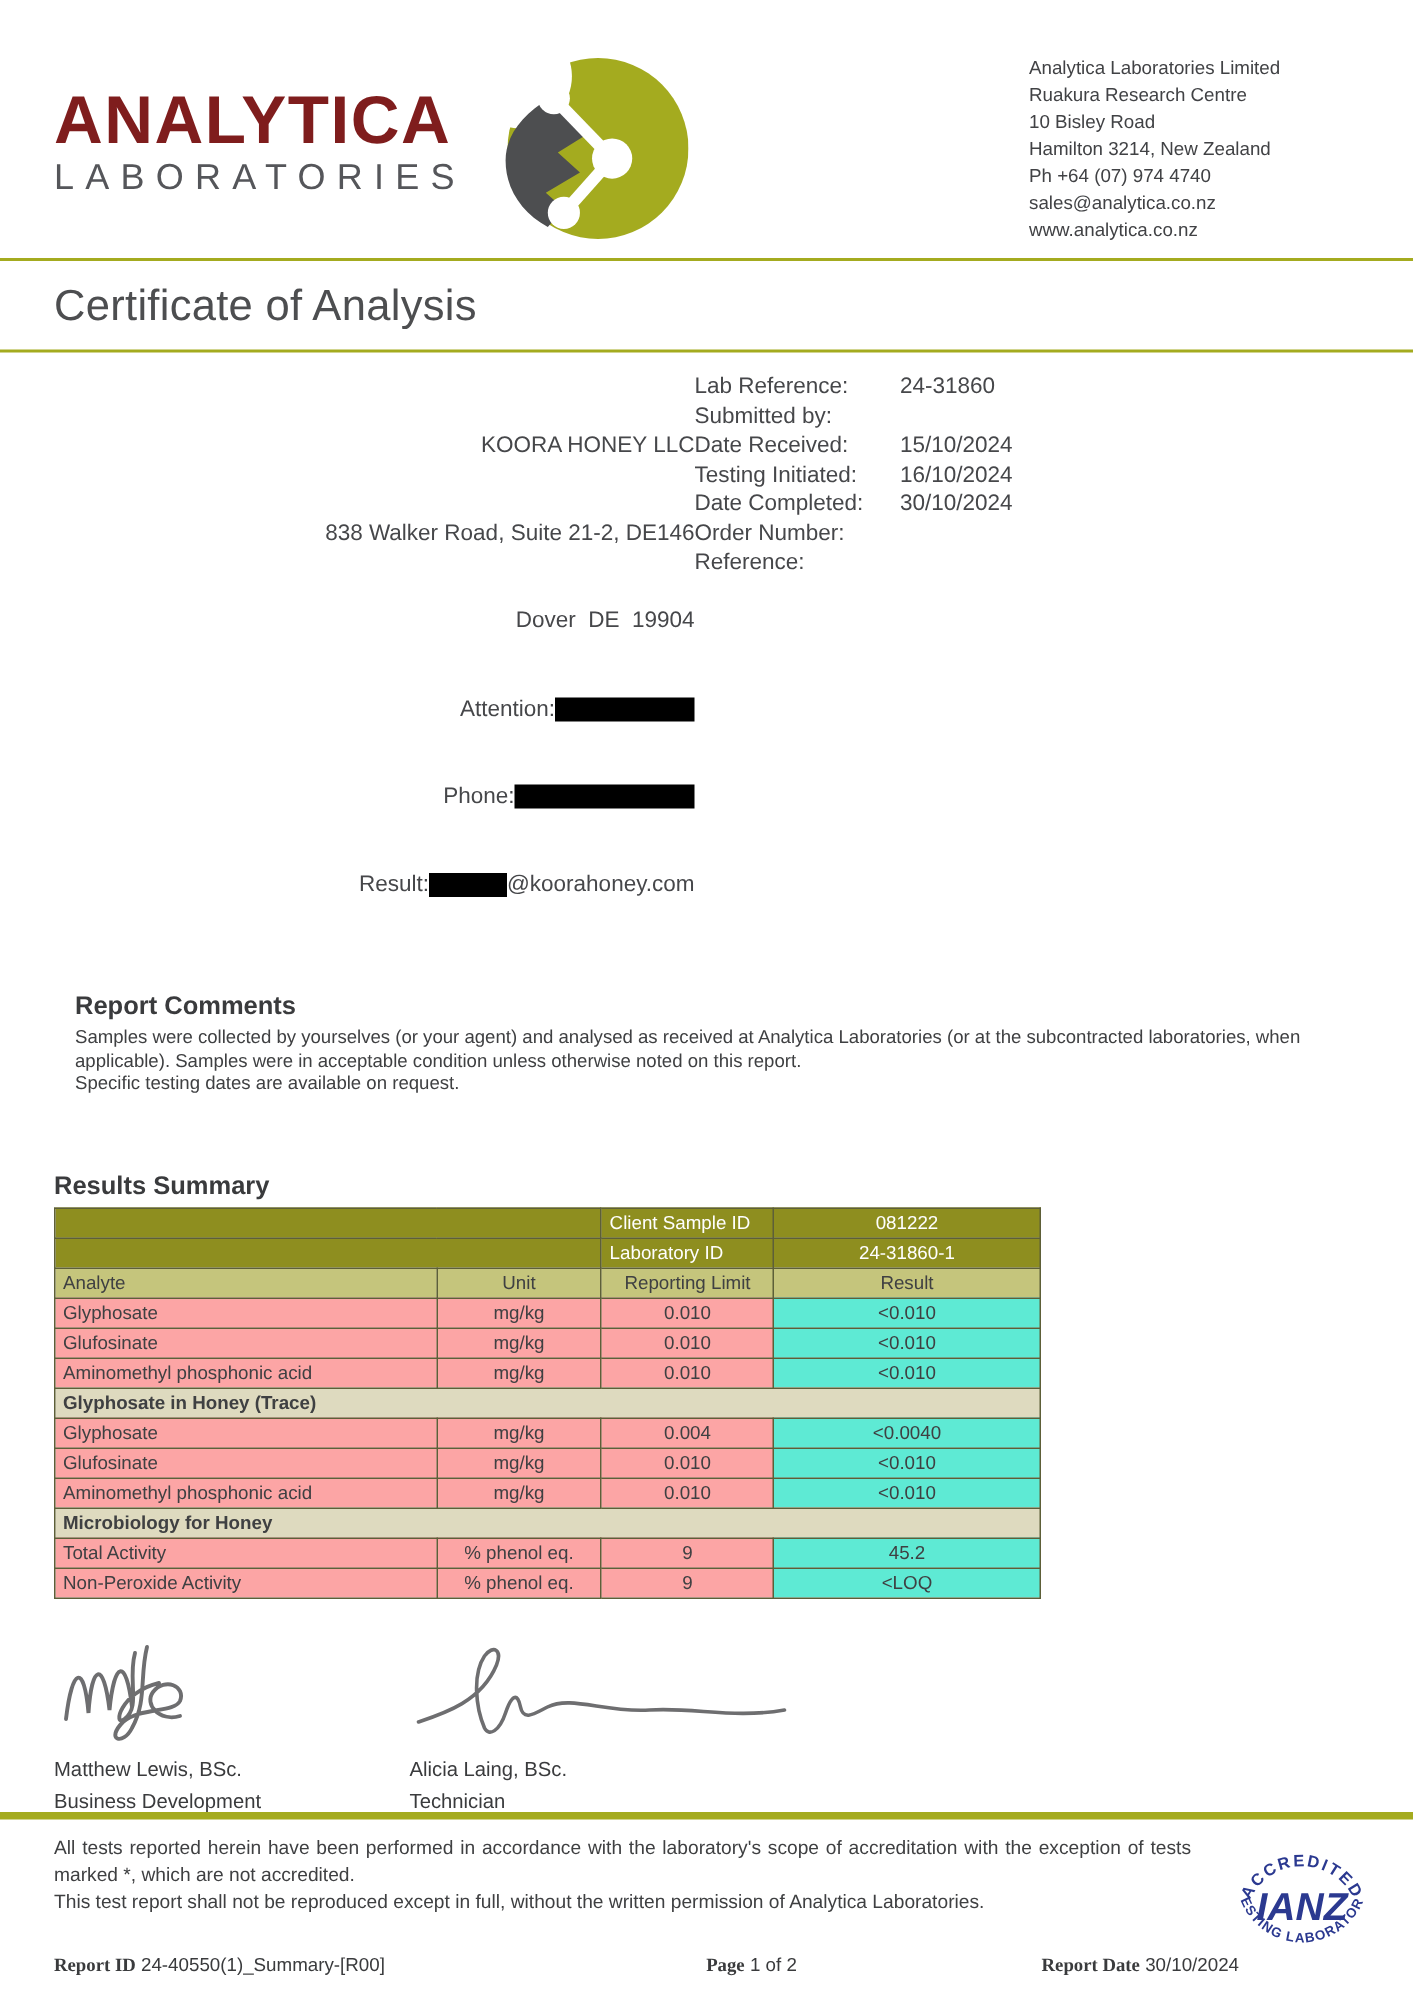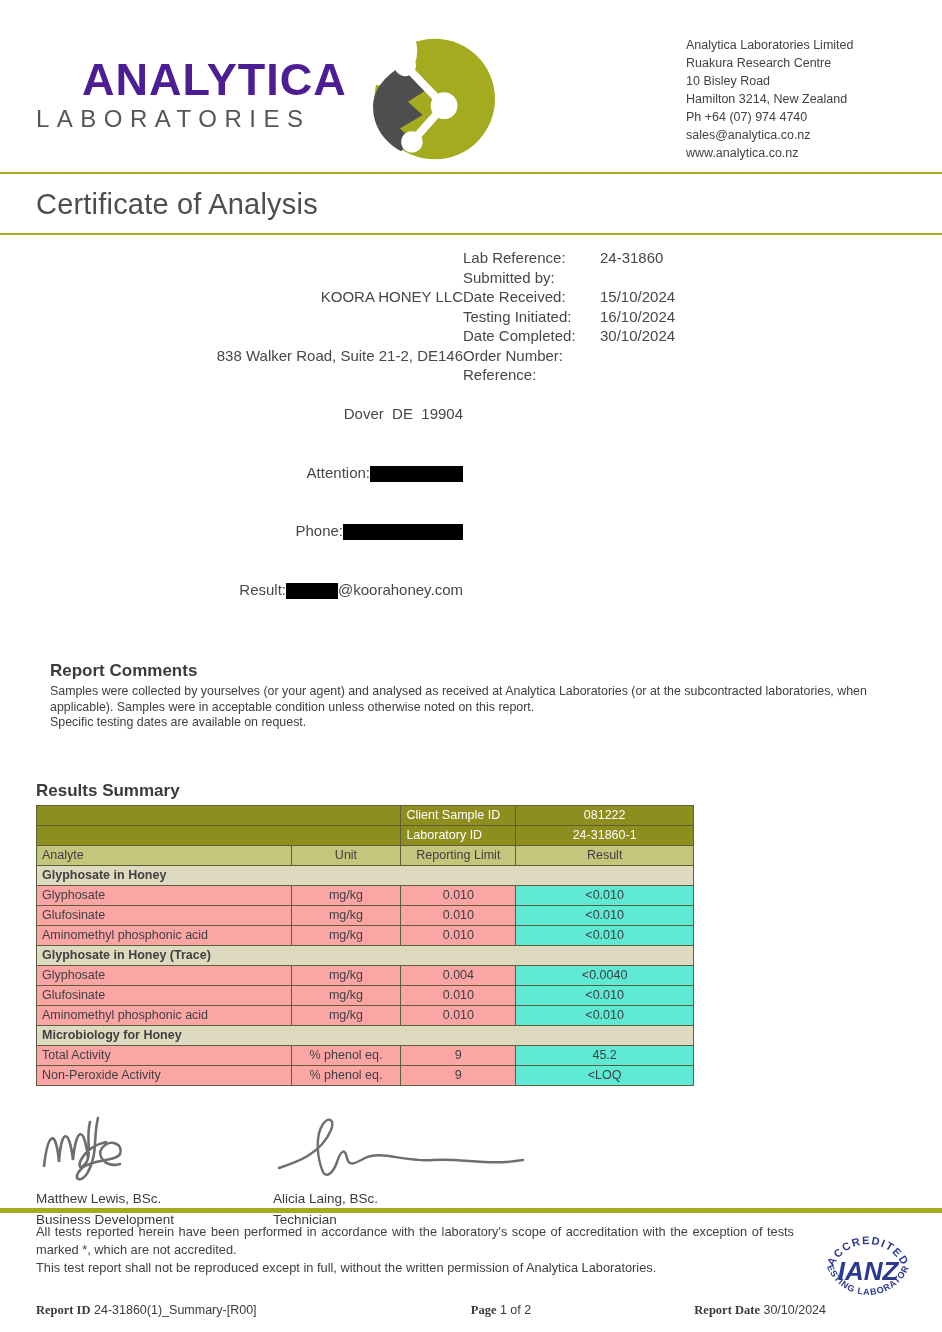--- a/index.html
+++ b/index.html
@@ -4,21 +4,21 @@
 <style>
   * { margin:0; padding:0; box-sizing:border-box; }
   html,body { background:#ffffff; }
   body { font-family:"Liberation Sans","DejaVu Sans",sans-serif; color:#3f4042; }
   .page { position:relative; width:942px; height:1332px; margin:0 auto; background:#fff; overflow:hidden; }
 
   
   .header { display:flex; justify-content:space-between; padding:28px 34px 0 36px; height:172px; }
   .brand { display:flex; align-items:flex-start; }
   .brand-text { margin-top:28px; }
-  .brand-line1 { font-size:45px; font-weight:700; letter-spacing:1px; color:#4c1d95; line-height:1.05;margin-left:46px; }
+  .brand-line1 { font-size:45px; font-weight:700; letter-spacing:1px; color:#7f1d1d; line-height:1.05; }
   .brand-line2 { font-size:24px; font-weight:300; letter-spacing:7.5px; color:#55565a; margin-top:2px; }
   .brand-icon { width:134px; height:134px; margin-left:14px; margin-top:4px; }
   .contact { width:222px; font-size:12.5px; line-height:18px; color:#414245; padding-top:8px; }
 
   .rule { width:100%; height:2px; background:#a4ab1f; }
 
   
   .title-band { padding:14px 36px 12px 36px; }
   .title-band h1 { font-size:29px; font-weight:500; color:#4d4e50; letter-spacing:0.2px; }
 
@@ -178,23 +178,20 @@
             <td colspan="2"></td>
             <td class="id-label c-limit">Laboratory ID</td>
             <td class="id-value c-result">24-31860-1</td>
           </tr>
           <tr class="col-row">
             <td class="c-analyte">Analyte</td>
             <td class="c-unit c-center">Unit</td>
             <td class="c-limit c-center">Reporting Limit</td>
             <td class="c-result c-center">Result</td>
           </tr>
-          <tr class="section-row">
-            <td colspan="4">Glyphosate in Honey</td>
-          </tr>
           <tr class="data-row">
             <td class="c-analyte">Glyphosate</td>
             <td class="c-unit">mg/kg</td>
             <td class="c-limit">0.010</td>
             <td class="c-result result-cell">&lt;0.010</td>
           </tr>
           <tr class="data-row">
             <td class="c-analyte">Glufosinate</td>
             <td class="c-unit">mg/kg</td>
             <td class="c-limit">0.010</td>
@@ -263,21 +260,21 @@
     </div>
   </div>
 
   <div class="page-footer">
     <div class="footer-bar"></div>
     <div class="disclaimer">
       <p class="j">All tests reported herein have been performed in accordance with the laboratory's scope of accreditation with the exception of tests marked *, which are not accredited.</p>
       <p>This test report shall not be reproduced except in full, without the written permission of Analytica Laboratories.</p>
     </div>
     <div class="footer-row">
-      <div class="fr-left"><span class="b">Report ID</span> <span>24-31860(1)_Summary-[R00]</span></div>
+      <div class="fr-left"><span class="b">Report ID</span> <span>24-40550(1)_Summary-[R00]</span></div>
       <div class="fr-center"><span class="b">Page</span> <span>1 of 2</span></div>
       <div class="fr-right"><span class="b">Report Date</span> <span>30/10/2024</span></div>
     </div>
     <svg class="ianz" viewBox="0 0 100 104">
       <defs>
         <path id="arcTop" d="M 14,54 A 38,38 0 0 1 86,54"></path>
         <path id="arcBot" d="M 8,48 A 44,44 0 0 0 92,48"></path>
       </defs>
       <text font-size="11" font-weight="700" fill="#2b3990" letter-spacing="1.5" font-family="Liberation Sans, sans-serif">
         <textPath href="#arcTop" startOffset="50%" text-anchor="middle">ACCREDITED</textPath>

